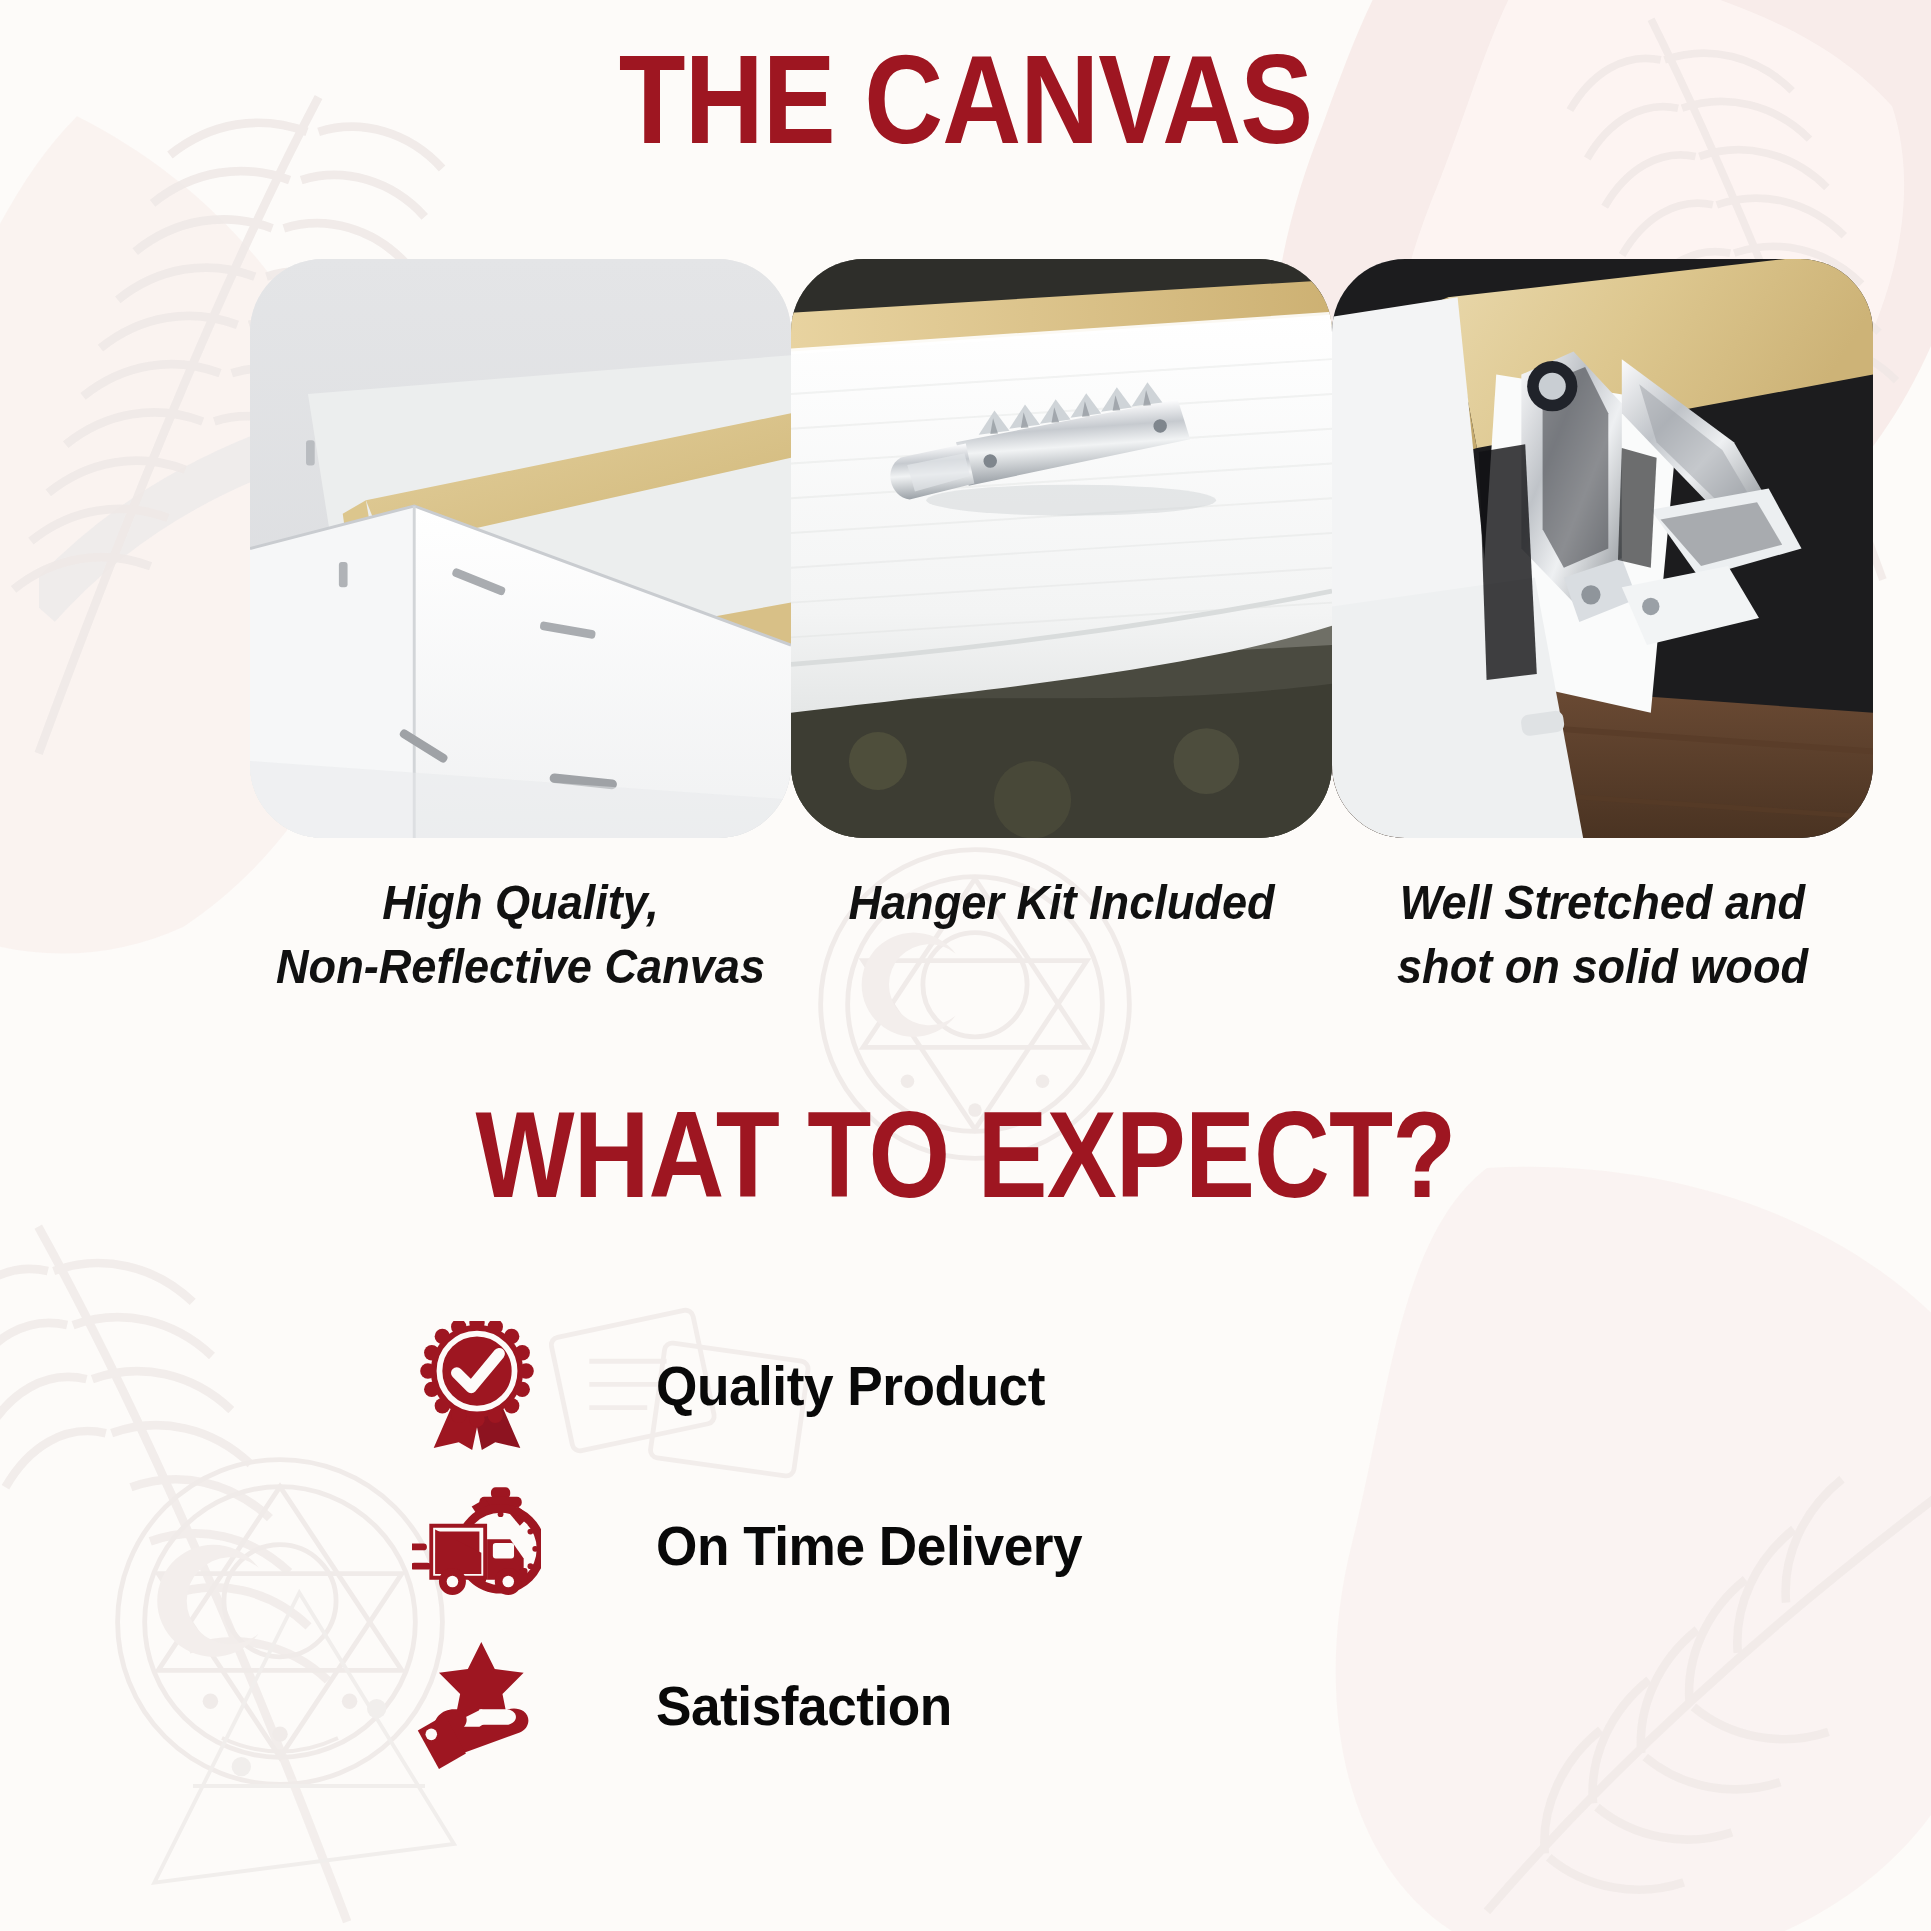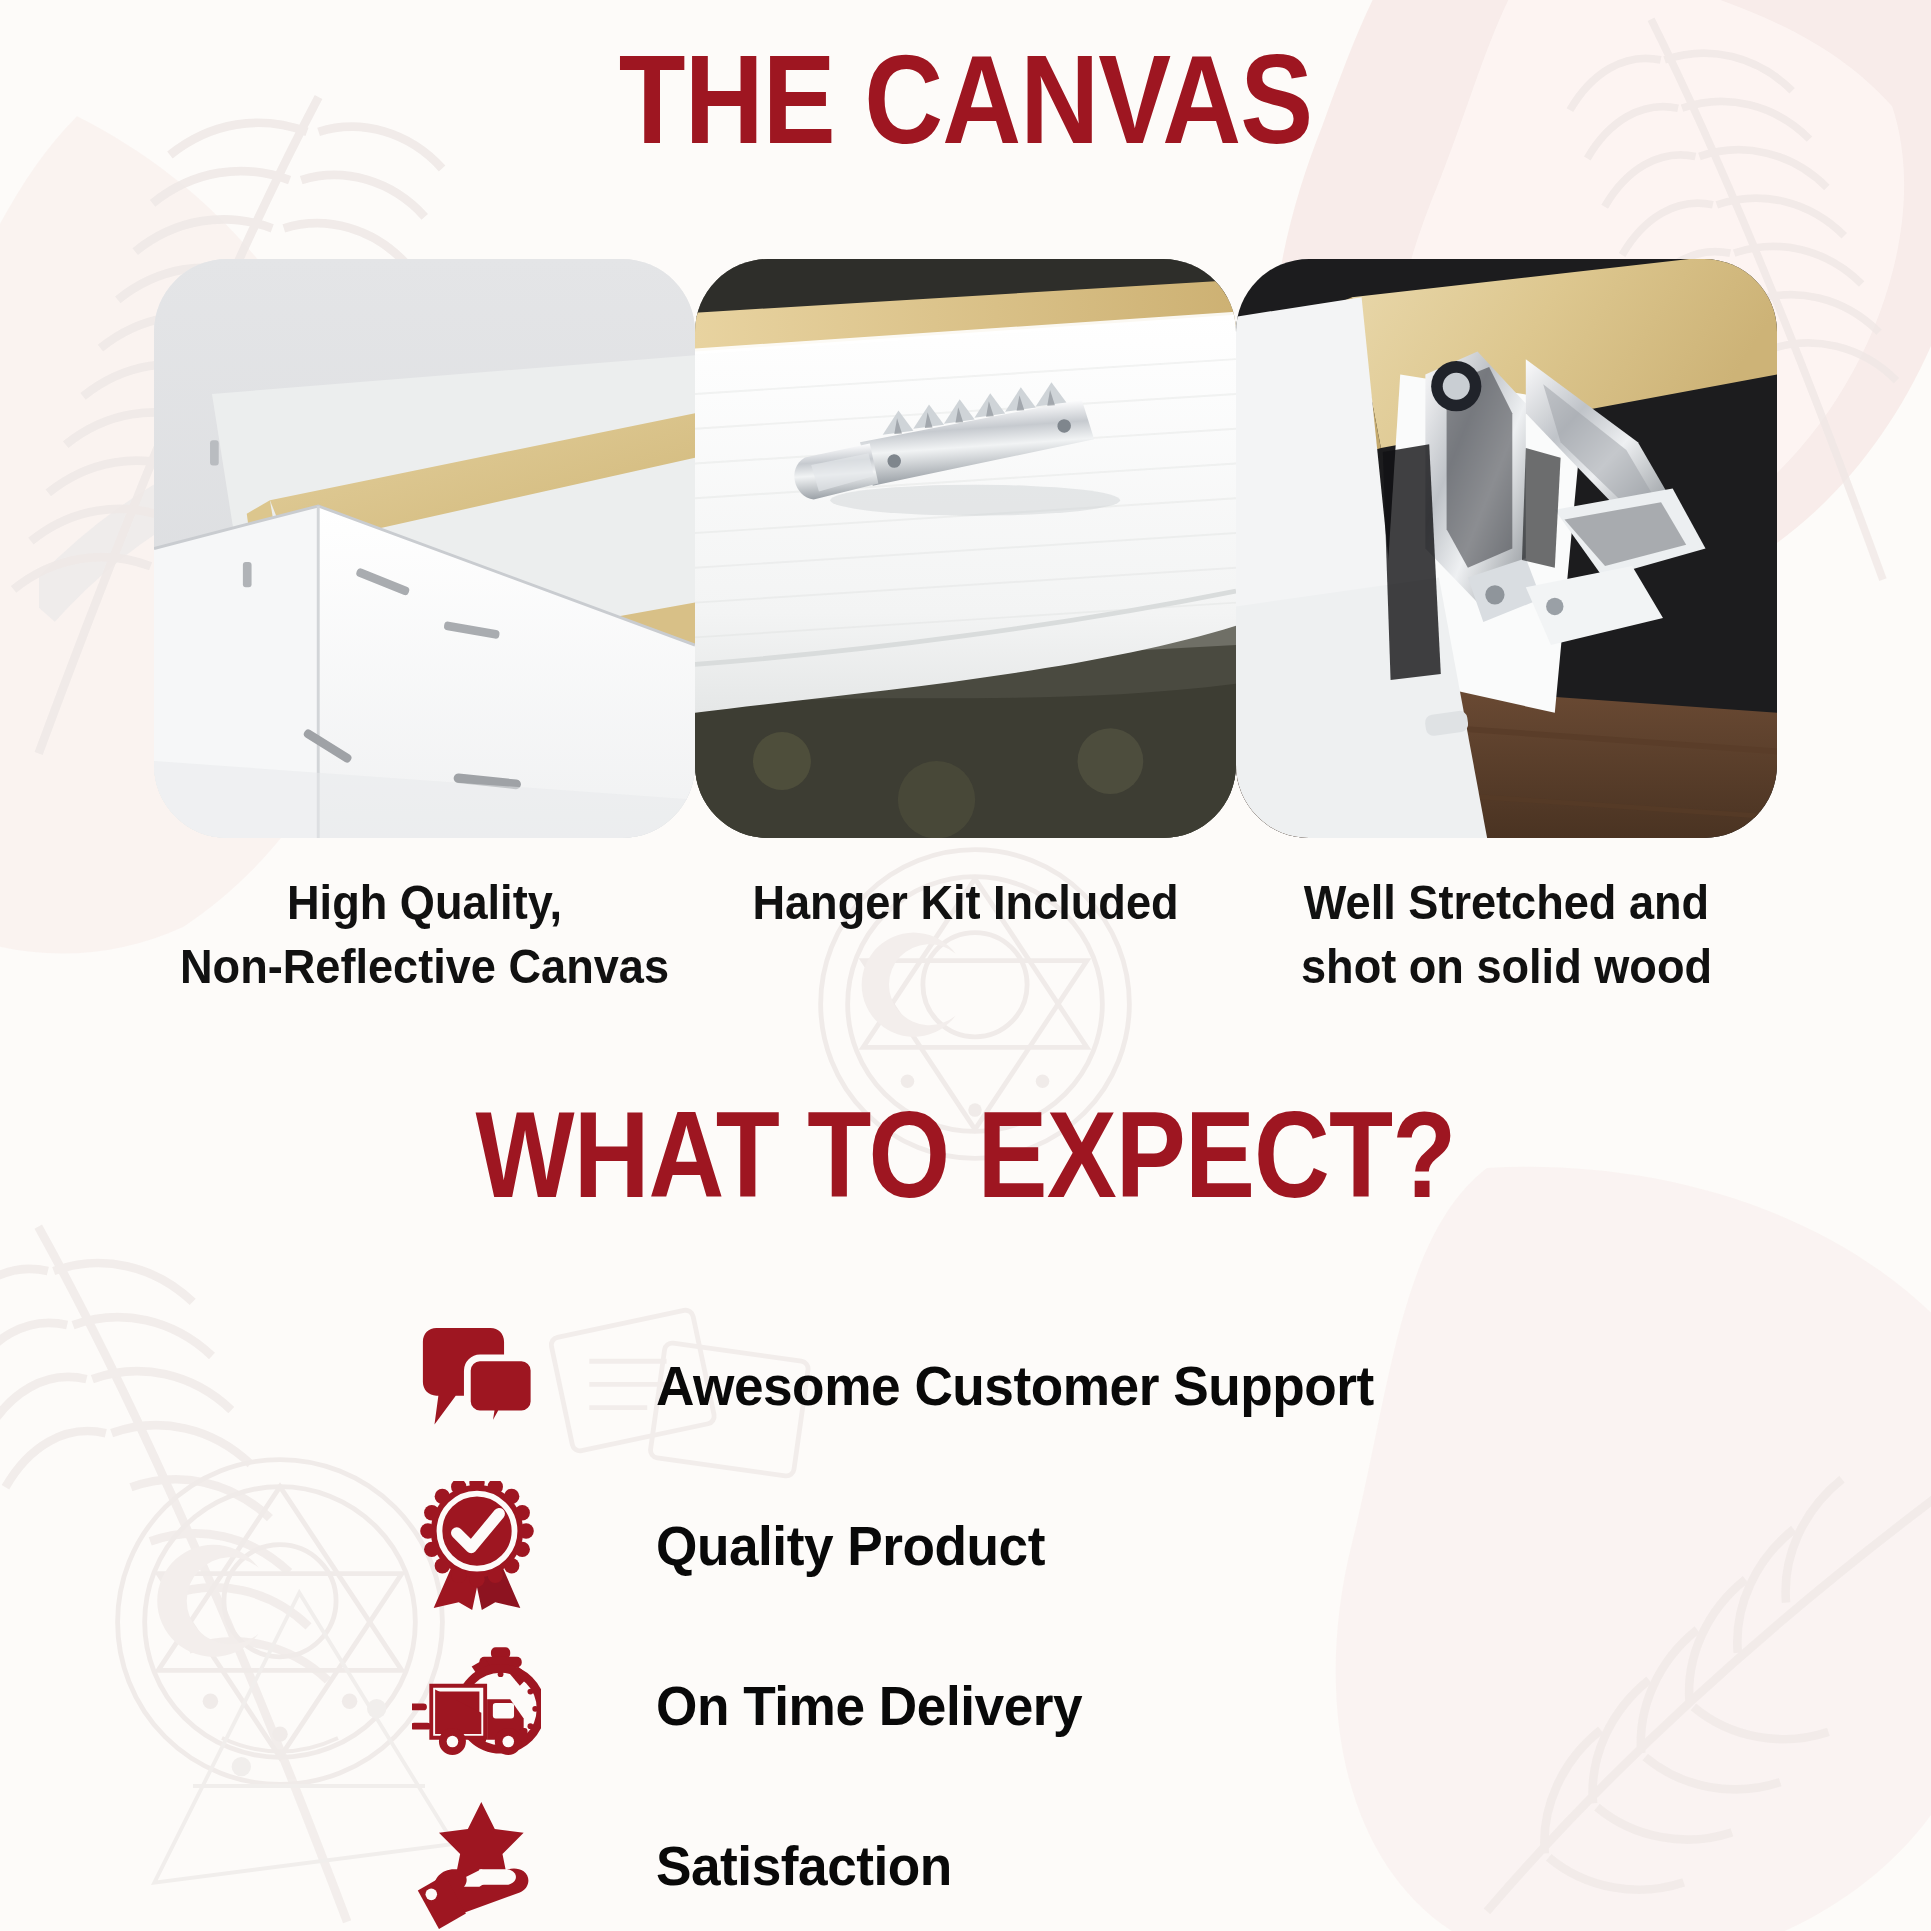--- a/index.html
+++ b/index.html
@@ -35,21 +35,21 @@
     font-weight:bold;
     letter-spacing:-1px;
     transform:scaleX(.86);
     color:#9e1621;
     white-space:nowrap;
   }
 
   
   .cards{
     position:absolute;left:58px;top:259px;width:1815px;
-    display:flex;justify-content:center;
+    display:flex;justify-content:flex-end;font-style:italic;
   }
   .card{width:541px;}
   .thumb{
     width:541px;height:579px;
     border-radius:73px;
     overflow:hidden;
     position:relative;
     background:#e9e9ea;
   }
   .thumb svg{display:block;width:100%;height:100%;}
@@ -440,29 +440,20 @@
         <span>Well Stretched and</span>
         <span>shot on solid wood</span>
       </div>
     </div>
   </div>
 
   <div class="subtitle">WHAT TO EXPECT?</div>
 
   <div class="features">
 
-    <div class="feature">
-      <div class="ico">
-        <svg width="120" height="114" viewBox="0 0 124 118">
-          <path d="M6 14 C6 6 12 0 20 0 L76 0 C84 0 90 6 90 14 L90 56 C90 64 84 70 76 70 L40 70 L18 100 L22 70 L20 70 C12 70 6 64 6 56 Z" fill="#9e1621"></path>
-          <path d="M52 44 C52 37 58 31 65 31 L108 31 C115 31 121 37 121 44 L121 76 C121 83 115 89 108 89 L86 89 L72 114 L76 89 L65 89 C58 89 52 83 52 76 Z" fill="#9e1621" stroke="#fdfbf9" stroke-width="7"></path>
-        </svg>
-      </div>
-      <div class="flabel">Awesome Customer Support</div>
-    </div>
 
     <div class="feature">
       <div class="ico">
         <svg width="114" height="129" viewBox="0 0 118 134">
 
           <path d="M34 86 L14 132 L40 126 L54 134 L62 96 Z" fill="#9e1621"></path>
           <path d="M84 86 L104 132 L78 126 L64 134 L56 96 Z" fill="#8d1320"></path>
 
           <g fill="#9e1621">
             <circle cx="59" cy="52" r="48"></circle>

